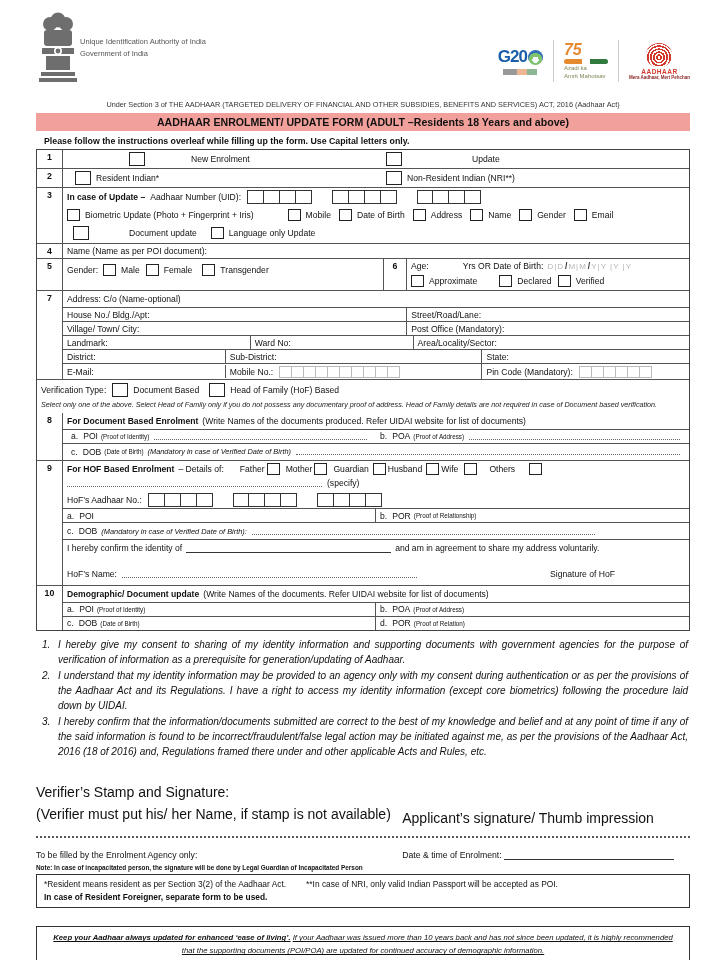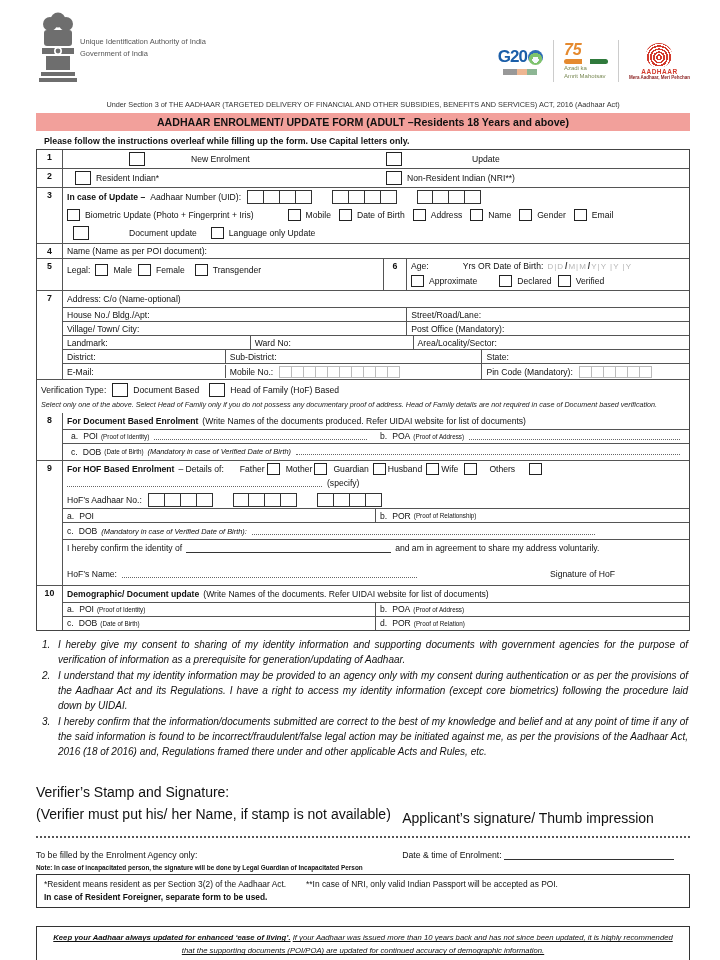--- a/index.html
+++ b/index.html
@@ -231,21 +231,21 @@
         <div class="line">
           <span>Name (Name as per POI document):</span>
         </div>
       </div>
     </div>
 
     <div class="trow">
       <div class="num">5</div>
       <div class="rcontent" style="flex:0 0 320px;">
         <div class="line" style="padding-top:5px">
-          <span>Legal:</span>
+          <span>Gender:</span>
           <span class="cb" style="margin-left:5px"></span>
           <span class="lbl">Male</span>
           <span class="cb" style="margin-left:6px"></span>
           <span class="lbl">Female</span>
           <span class="cb" style="margin-left:10px"></span>
           <span class="lbl">Transgender</span>
         </div>
       </div>
       <div class="num" style="border-left:1px solid #555;flex:0 0 24px">6</div>
       <div class="rcontent">

